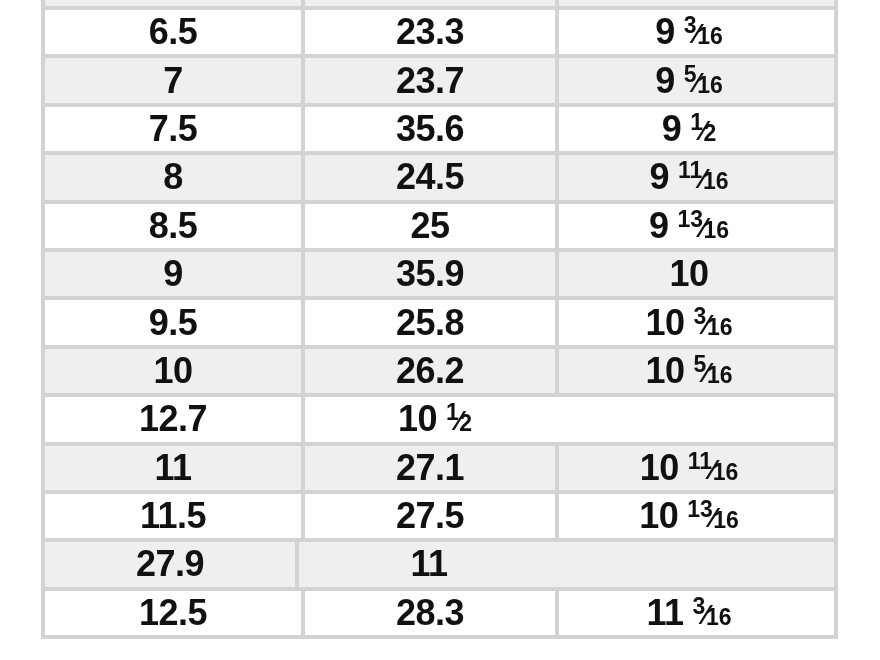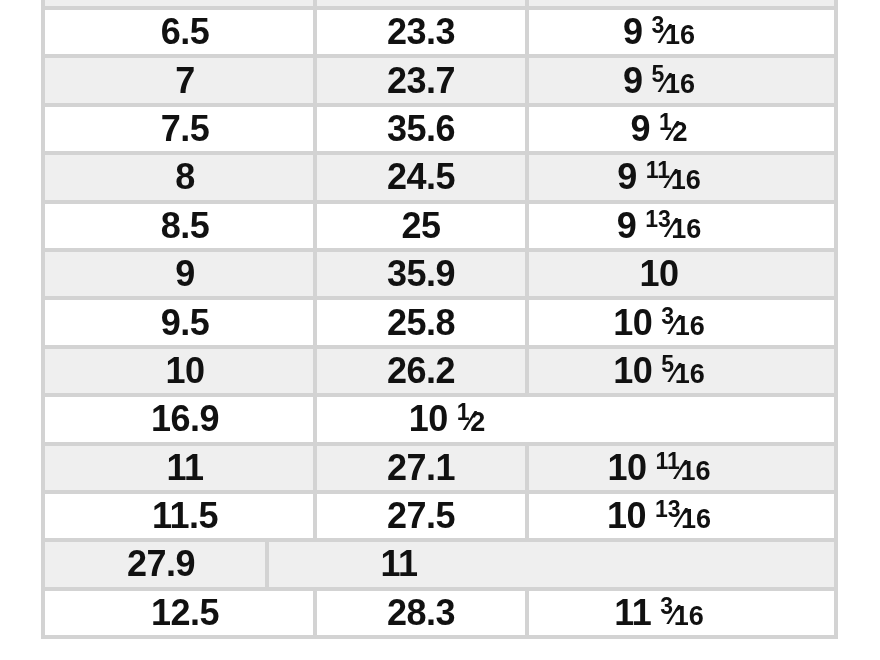--- a/index.html
+++ b/index.html
@@ -28,49 +28,48 @@
     top: -38.4px;
     width: 797px;
     border-left: 4px solid var(--grid-border);
     border-right: 4px solid var(--grid-border);
   }
   .row {
     display: flex;
     height: 48.4px;
     border-bottom: 4px solid var(--grid-border);
     background: var(--row-bg);
-    padding-left: 12px;
   }
   .row:nth-child(odd) { background: var(--row-alt-bg); }
   .cell {
     display: flex;
     align-items: center;
     justify-content: center;
     height: 100%;
     font-weight: bold;
     font-size: 36px;
     letter-spacing: -0.5px;
     color: var(--text);
     white-space: nowrap;
   }
   .cell.c1 { width: 260px; border-right: 4px solid var(--grid-border); }
-  .cell.c2 { width: 212px; border-right: 4px solid var(--grid-border); }
+  .cell.c2 { width: 254px; border-right: 4px solid var(--grid-border); }
   .cell.c3 { width: 260px; }
   .frac { margin-left: 9px; letter-spacing: 0; }
   .frac .num {
     font-size: 23px;
     vertical-align: 11px;
   }
   .frac .slash {
     font-size: 27px;
     vertical-align: 1px;
     margin: 0 -2px;
   }
   .frac .den {
-    font-size: 27px;
+    font-size: 23px;
     vertical-align: 0;
   }
   .frac:empty, .frac.hidden { display: none; }
 </style>
 </head>
 <body>
 
 <div class="viewport">
   <div class="size-table" id="size-table">
   <div class="row">
@@ -146,21 +145,21 @@
   <div class="row">
     <div class="cell c1">10</div>
     <div class="cell c2">26.2</div>
     <div class="cell c3">
           <span>10</span>
           <span class="frac"><span class="num">5</span><span class="slash">⁄</span><span class="den">16</span></span>
         </div>
   </div>
 
   <div class="row">
-    <div class="cell c1">16.9</div>
+    <div class="cell c1">12.7</div>
     <div class="cell c3">
           <span>10</span>
           <span class="frac"><span class="num">1</span><span class="slash">⁄</span><span class="den">2</span></span>
         </div>
   </div>
 
   <div class="row">
     <div class="cell c1">11</div>
     <div class="cell c2">27.1</div>
     <div class="cell c3">

